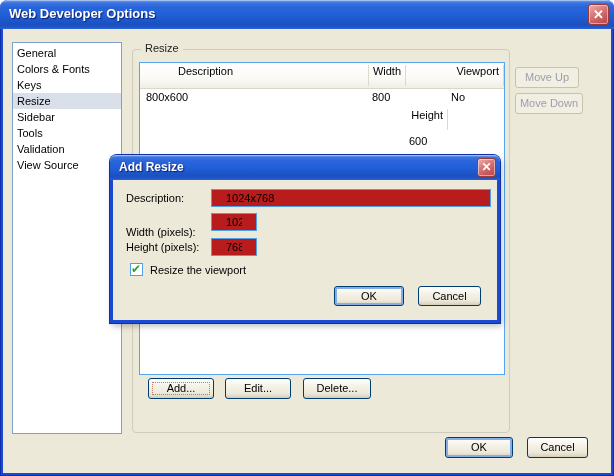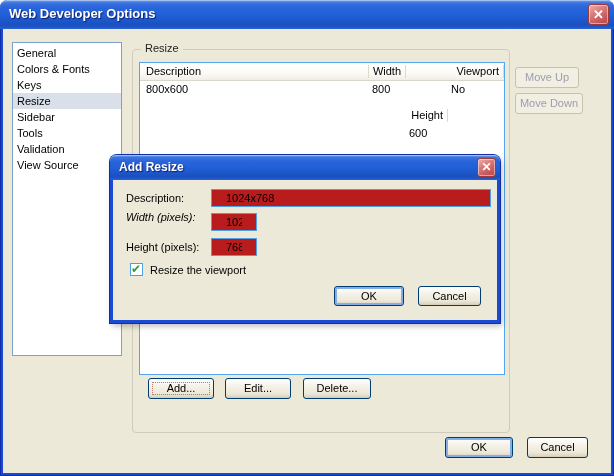--- a/index.html
+++ b/index.html
@@ -17,36 +17,36 @@
     font-size:13px; text-shadow:1px 1px 1px rgba(10,20,90,.85); white-space:nowrap; }
   .closebtn { position:absolute; top:4px; right:5px; width:21px; height:21px;
     border:1px solid #9A3A3A; border-radius:3px;
     background:linear-gradient(150deg,#EFB0B0 0%,#DA8080 35%,#C75A5C 70%,#B84A4C 100%);
     box-shadow:inset 0 0 0 1px rgba(255,255,255,.45);
     color:#fff; font-weight:bold; font-size:13px; text-align:center; line-height:19px; cursor:default; }
 
   .client { position:absolute; left:3px; right:3px; top:29px; bottom:3px; background:#ECE9D8; }
 
   
-  .sidebar { position:absolute; left:9px; top:13px; width:110px; height:314px;
+  .sidebar { position:absolute; left:9px; top:13px; width:110px; height:392px;
     background:#fff; border:1px solid #7BA2CC; list-style:none; padding-top:2px; }
   .sideitem { height:16px; line-height:16px; padding-left:4px; white-space:nowrap; cursor:default; }
   .sideitem.selected { background:#D9E0EA; }
 
   
   .group { position:absolute; left:129px; top:20px; width:378px; height:384px;
     border:1px solid #CFCCBE; border-radius:4px; }
   .grouplabel { position:absolute; top:-8px; left:8px; background:#ECE9D8; padding:0 4px; color:#222; }
 
   
   .listview { position:absolute; left:136px; top:33px; width:366px; height:313px;
     background:#fff; border:1px solid #55A4EE; }
-  .lvheader { display:flex; height:18px; line-height:16px;
+  .lvheader { display:flex; height:26px; line-height:16px;
     background:linear-gradient(180deg,#FFFFFF 0%,#FBFAF6 60%,#F0EEE4 100%);
-    border-bottom:1px solid #DAD7C8; }
+    border-bottom:1px solid #DAD7C8;padding-left:32px; }
   .hcell { position:relative; height:100%; }
   .hcell::after { content:""; position:absolute; right:0; top:2px; bottom:2px; width:1px; background:#DDD9CB; }
   .col-desc { flex:1; padding-left:6px; text-align:left; }
   .col-w { width:37px; text-align:right; padding-right:5px; }
   .col-h { width:42px; text-align:right; padding-right:5px;margin-top:44px; }
   .col-v { width:56px; text-align:right; padding-right:5px; }
   .lvrow { display:flex; height:17px; line-height:17px; }
   .lvrow .col-w,.lvrow .col-h,.lvrow .col-v { text-align:left; padding-left:3px; }
 
   
@@ -75,21 +75,21 @@
   .dialog .titlebar .title { top:5px; font-size:12px; }
   .dialog .closebtn { top:3px; right:4px; width:19px; height:19px; line-height:17px; font-size:12px; }
   .dlgclient { position:absolute; left:3px; right:3px; top:25px; bottom:3px; background:#ECE9D8; }
 
   .dlglabel { position:absolute; left:13px; height:18px; line-height:18px; white-space:nowrap; }
   .xpinput { position:absolute; height:18px; border:1px solid #4E9EE8; background:#b91c1c;
     font-family:"Liberation Sans",sans-serif; font-size:11px; padding:1px 14px; }
   .in-desc { left:98px; top:9px;  width:280px; }
   .in-w    { left:98px; top:33px; width:46px; }
   .in-h    { left:98px; top:58px; width:46px; }
-  .lb-desc { top:9px; } .lb-w { top:28px;font-style:italic; } .lb-h { top:58px; }
+  .lb-desc { top:9px; } .lb-w { top:43px; } .lb-h { top:58px; }
 
   .cbrow { position:absolute; left:17px; top:83px; height:14px; }
   .checkbox { position:absolute; left:0; top:0; width:13px; height:13px; background:#fff;
     border:1px solid #4E9EE8; text-align:center; }
   .checkbox .check { position:absolute; left:0px; top:-2px; color:#2DA12D; font-size:12px; line-height:14px; }
   .cblabel { position:absolute; left:20px; top:0; line-height:14px; white-space:nowrap; }
 
   .dlg-ok     { left:221px; top:106px; width:70px; height:20px; }
   .dlg-cancel { left:305px; top:106px; width:63px; height:20px; }
 </style>

